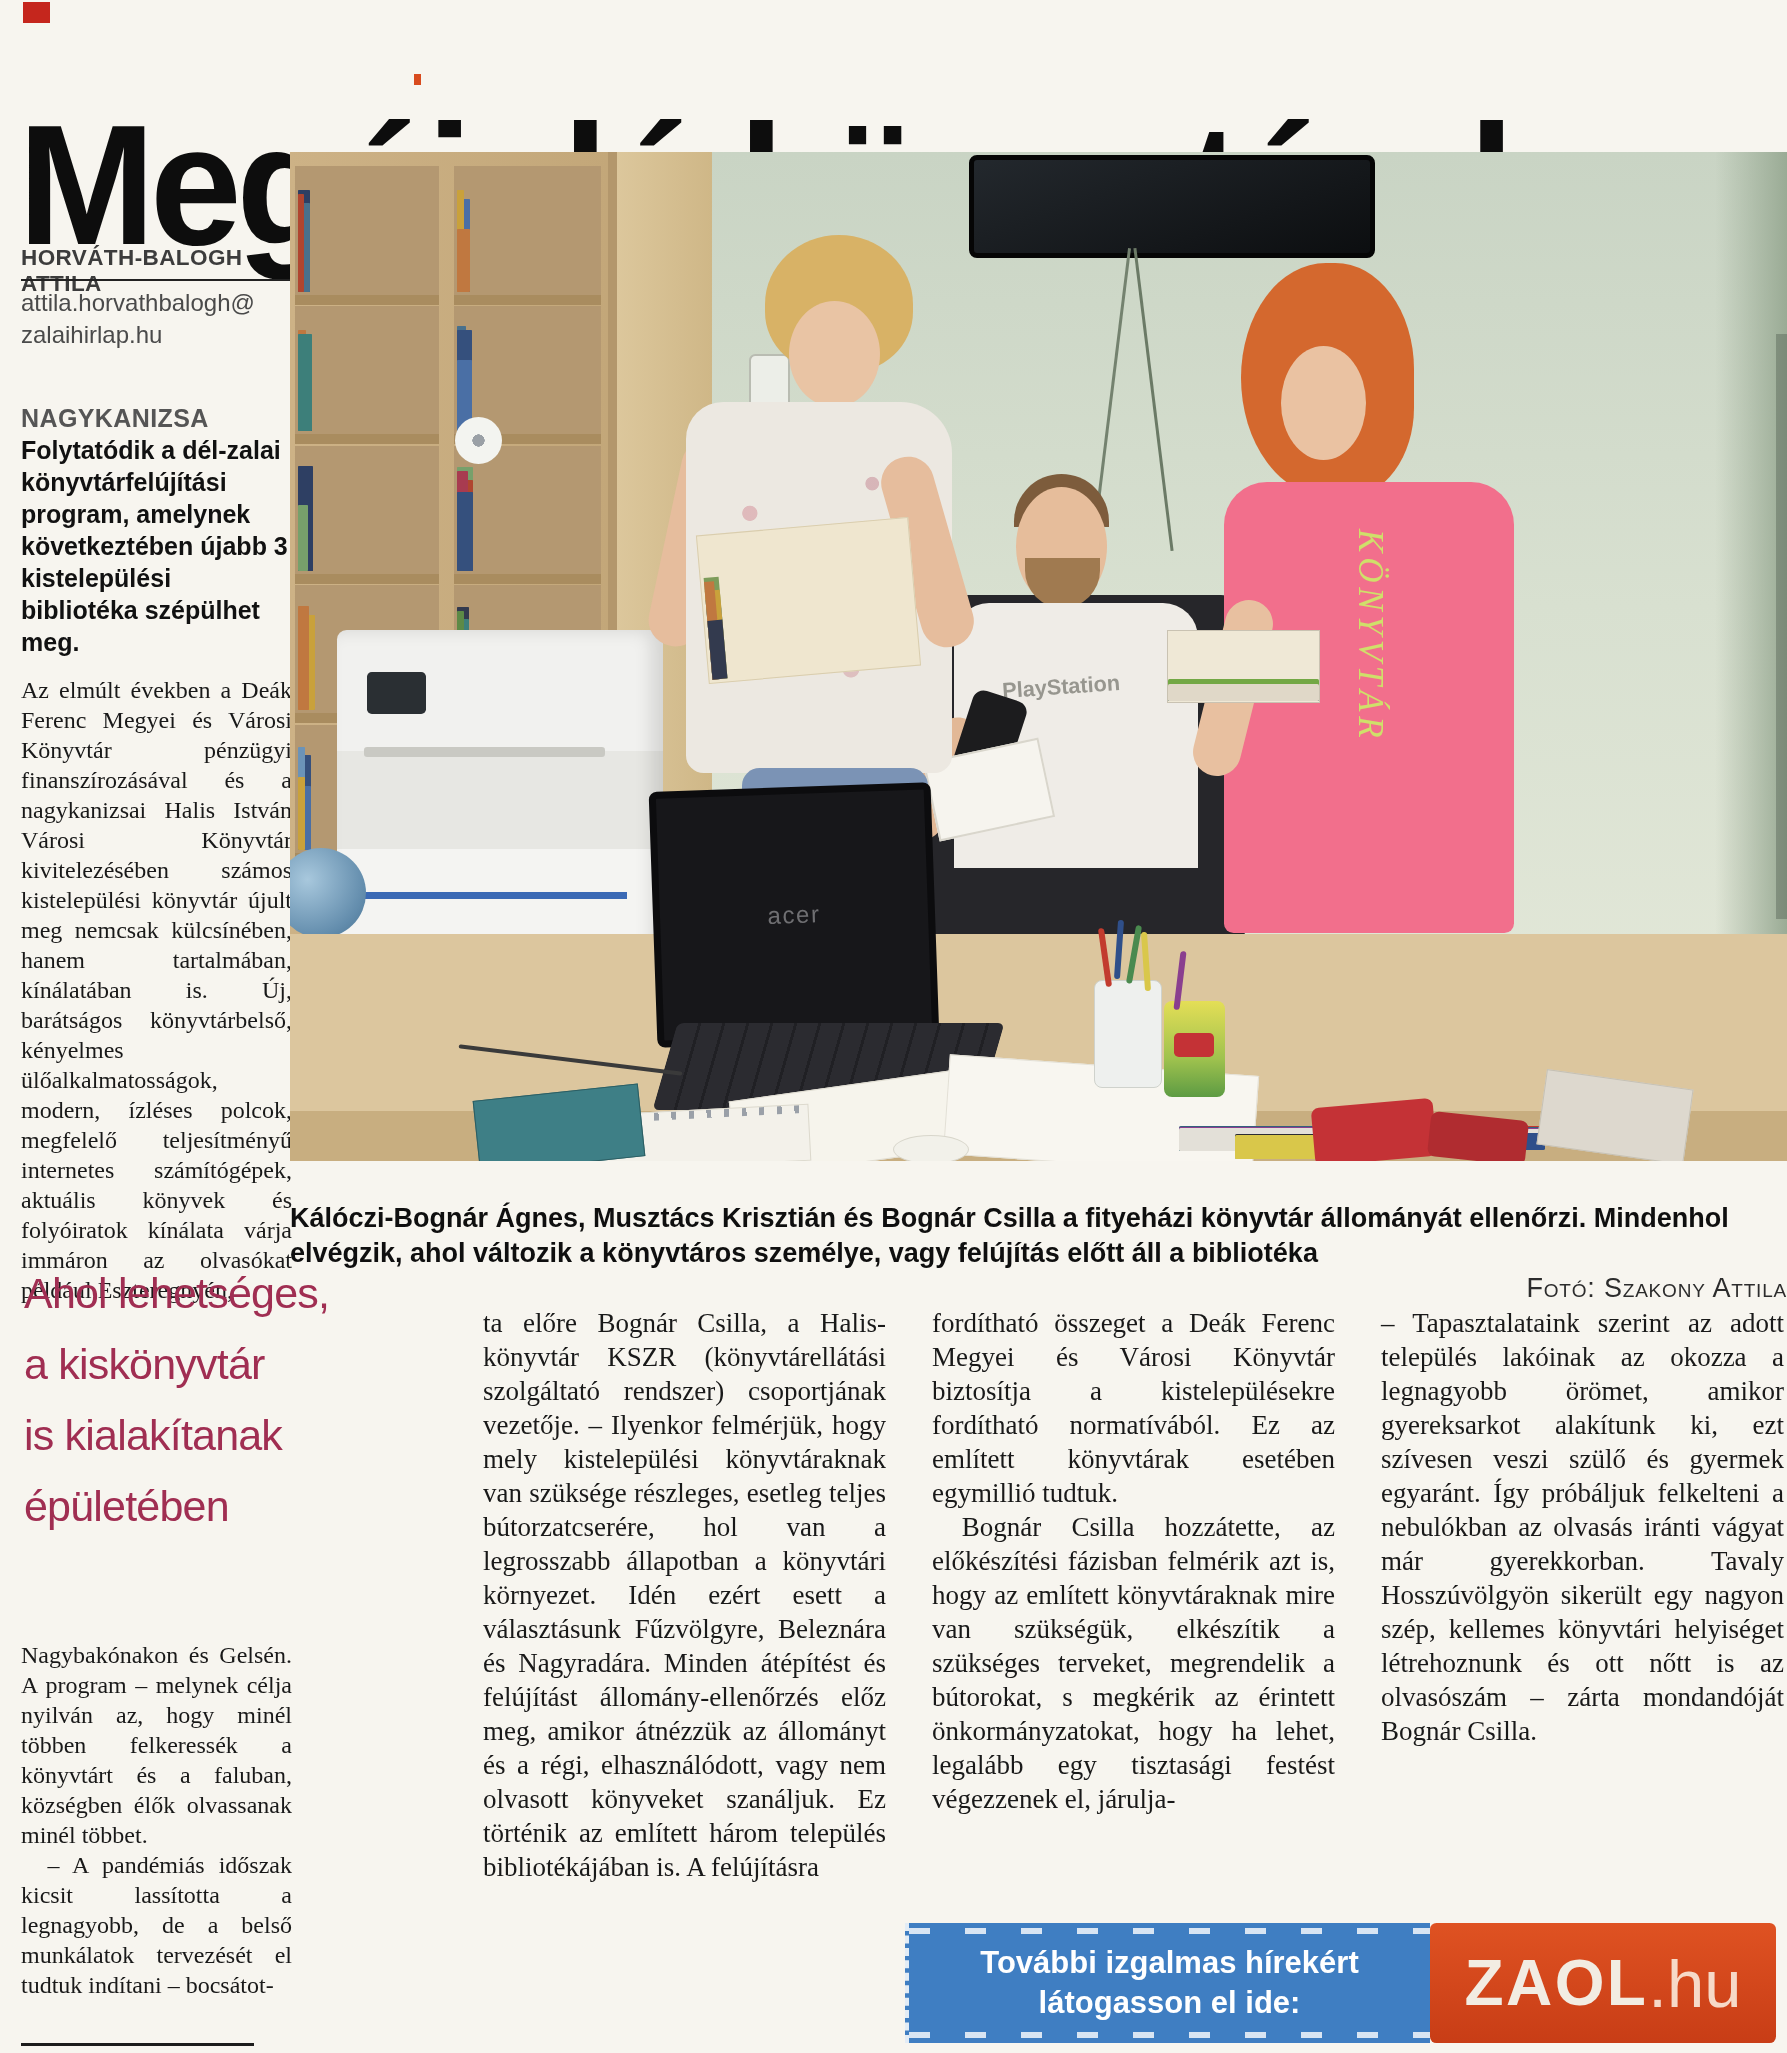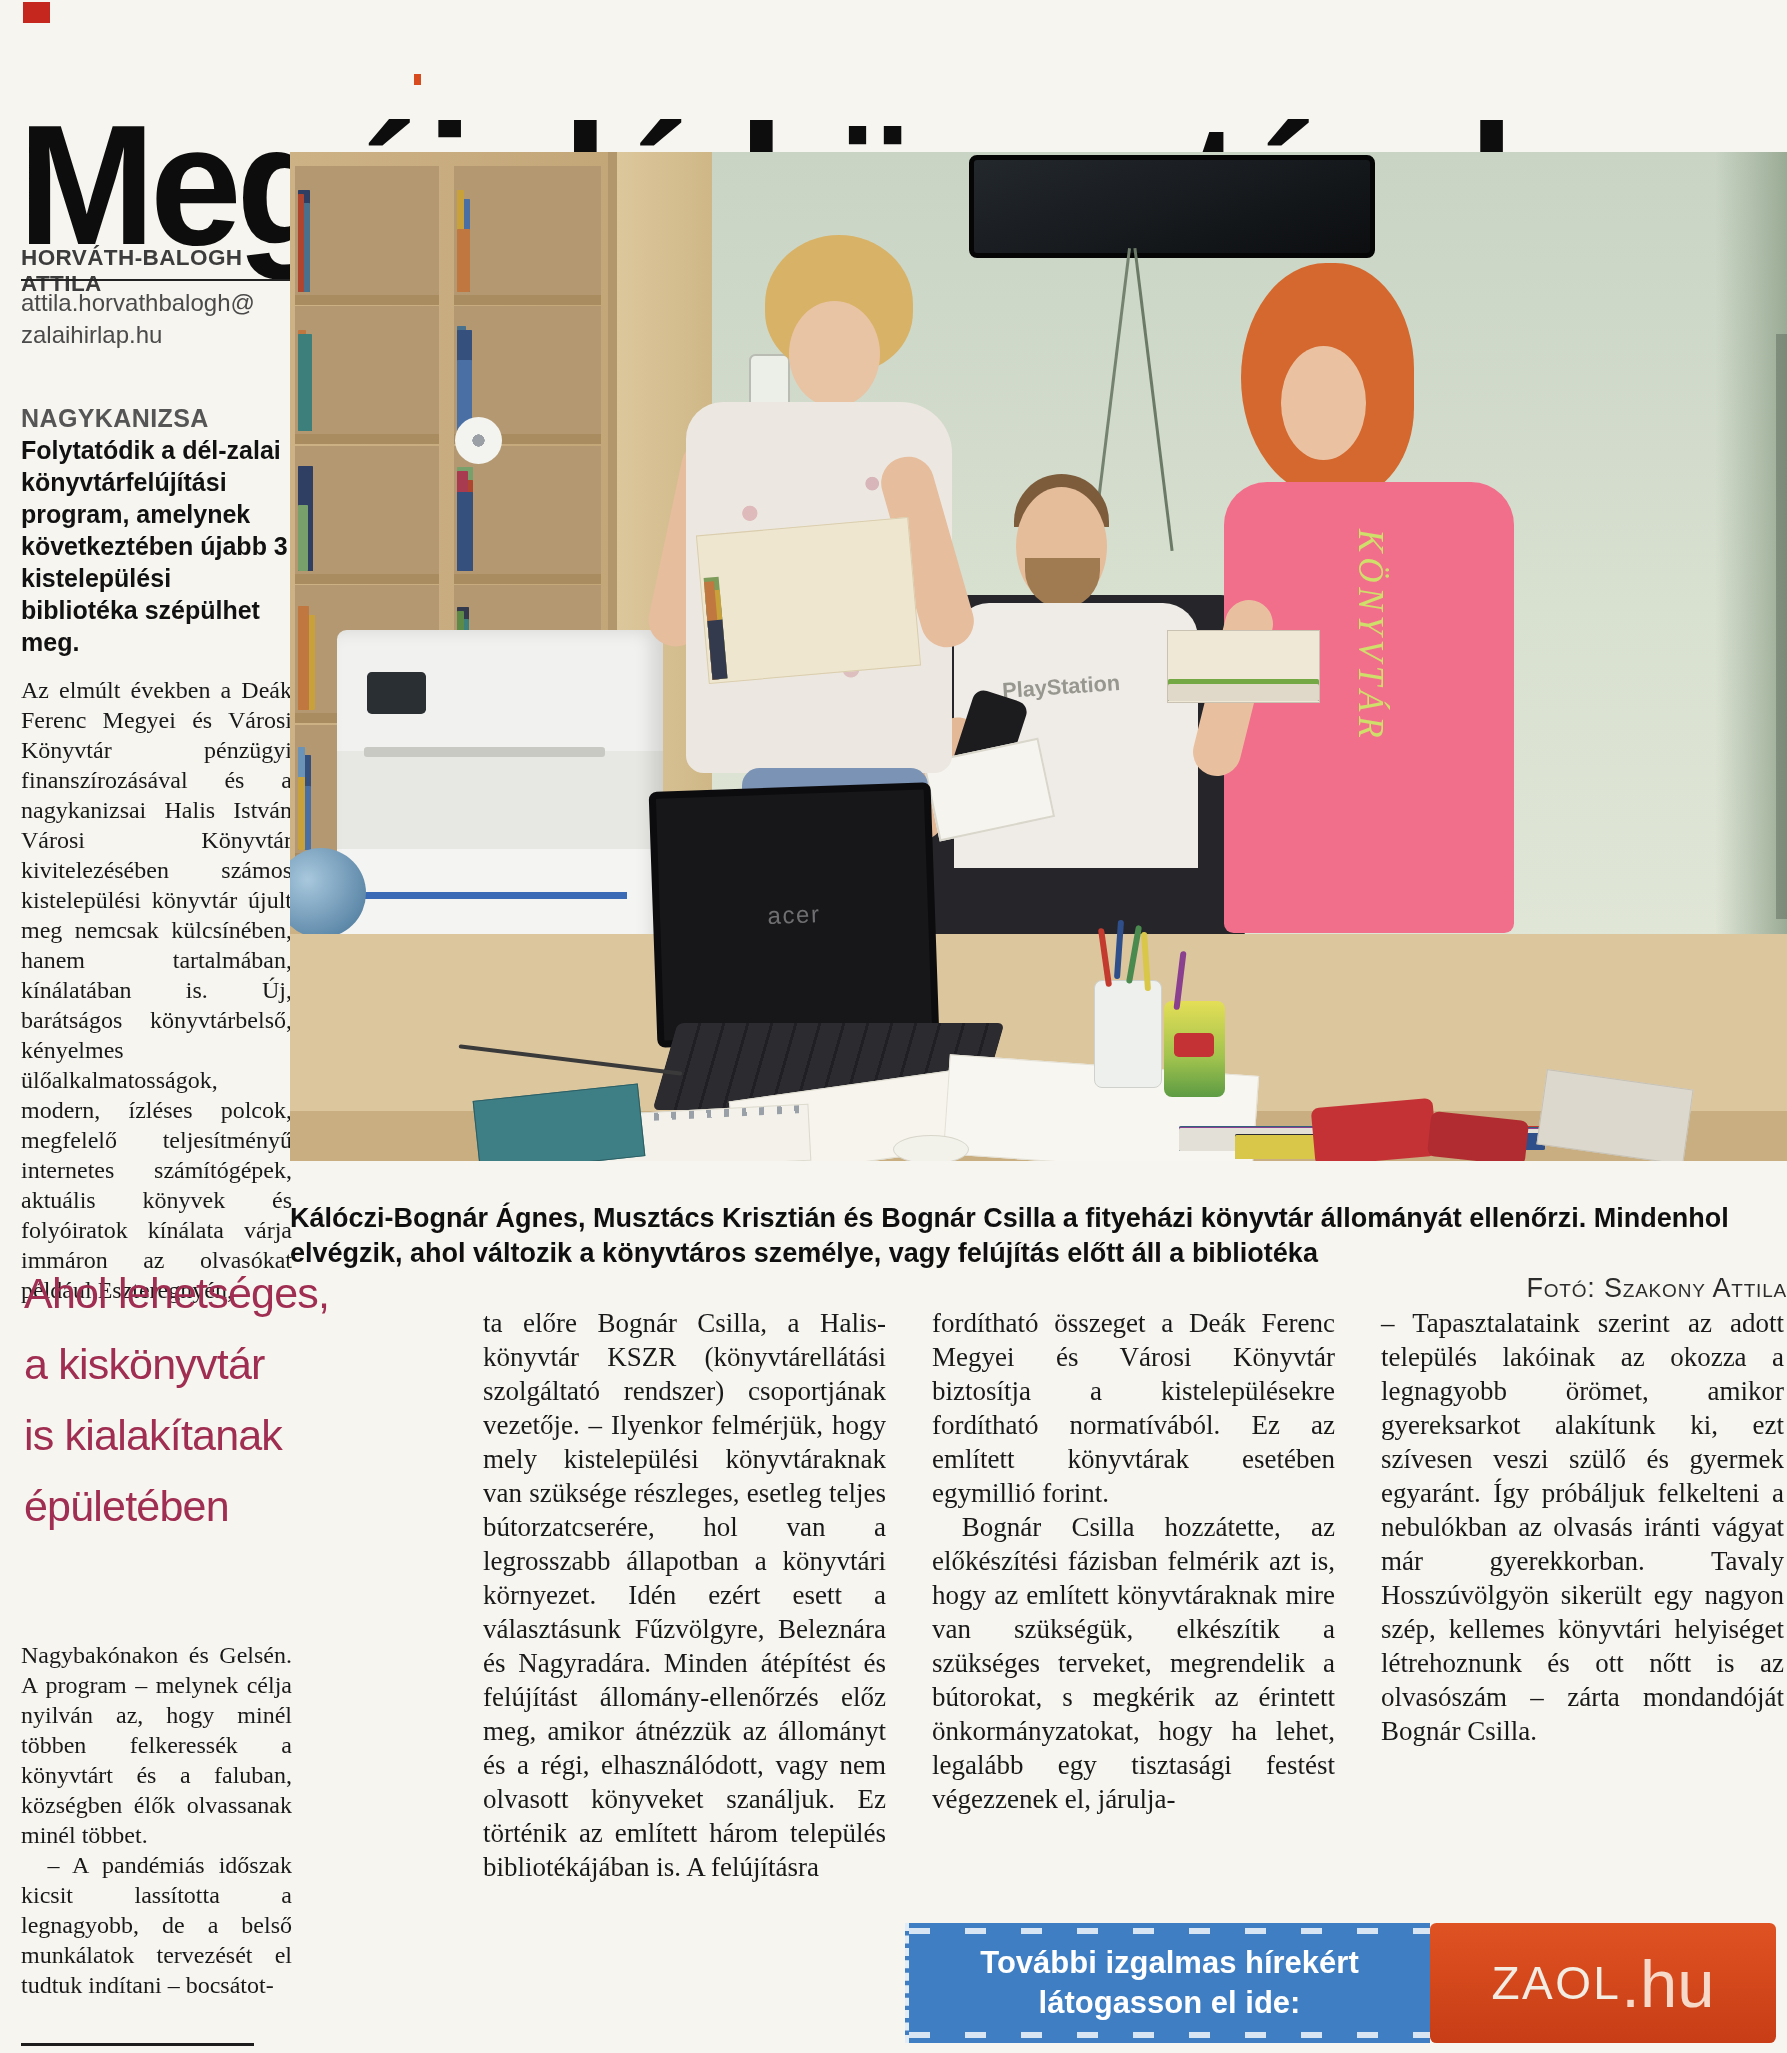--- a/index.html
+++ b/index.html
@@ -138,22 +138,22 @@
   .banner{position:absolute;left:905px;top:1923px;width:871px;height:120px;display:flex;}
   .banner-blue{position:relative;flex:1;background:#3f7ec2;display:flex;flex-direction:column;
     justify-content:center;align-items:center;border-left:4.8px dashed rgba(255,255,255,.85);}
   .banner-blue:before,.banner-blue:after{content:"";position:absolute;left:0;width:100%;height:6.4px;
     background:repeating-linear-gradient(90deg,rgba(255,255,255,.8) 0 21px,rgba(0,0,0,0) 21px 56px);}
   .banner-blue:before{top:4.8px;} .banner-blue:after{bottom:4.8px;}
   .banner-blue div{color:#fff;font-family:"Liberation Sans",sans-serif;font-weight:700;
     font-size:31px;line-height:40px;text-align:center;}
   .banner-orange{width:346px;background:linear-gradient(180deg,#df5222,#c83d16);border-radius:6.4px;
     display:flex;align-items:center;justify-content:center;}
-  .banner-orange .zaol{color:#f2ece2;font-family:"Liberation Sans",sans-serif;font-weight:400;
-    font-size:46px;letter-spacing:2.4px;}
+  .banner-orange .zaol{color:#f2ece2;font-family:"Liberation Sans",sans-serif;font-weight:700;
+    font-size:64px;letter-spacing:2.4px;}
   .banner-orange .hu{color:#f6d9c8;font-family:"Liberation Sans",sans-serif;font-weight:400;font-size:67px;text-align:center;}
 </style>
 </head>
 <body>
 
 <div class="page">
 
   <div class="red-frag"></div>
   <div class="red-dot"></div>
 
@@ -439,21 +439,21 @@
     <div class="ph-edge"></div>
   </div>
 
   <p class="caption">Kálóczi-Bognár Ágnes, Musztács Krisztián és Bognár Csilla a fityeházi könyvtár állományát ellenőrzi. Mindenhol elvégzik, ahol változik a könyvtáros személye, vagy felújítás előtt áll a bibliotéka</p>
   <p class="credit">Fotó: Szakony Attila</p>
 
   <div class="col colA">
     <p>ta előre Bognár Csilla, a Halis-könyvtár KSZR (könyvtárellátási szolgáltató rendszer) csoportjának vezetője. – Ilyenkor felmérjük, hogy mely kistelepülési könyvtáraknak van szüksége részleges, esetleg teljes bútorzatcserére, hol van a legrosszabb állapotban a könyvtári környezet. Idén ezért esett a választásunk Fűzvölgyre, Beleznára és Nagyradára. Minden átépítést és felújítást állomány-ellenőrzés előz meg, amikor átnézzük az állományt és a régi, elhasználódott, vagy nem olvasott könyveket szanáljuk. Ez történik az említett három település bibliotékájában is. A felújításra</p>
   </div>
   <div class="col colB">
-    <p>fordítható összeget a Deák Ferenc Megyei és Városi Könyvtár biztosítja a kistelepülésekre fordítható normatívából. Ez az említett könyvtárak esetében egymillió forint.</p>
+    <p>fordítható összeget a Deák Ferenc Megyei és Városi Könyvtár biztosítja a kistelepülésekre fordítható normatívából. Ez az említett könyvtárak esetében egymillió tudtuk.</p>
     <p>Bognár Csilla hozzátette, az előkészítési fázisban felmérik azt is, hogy az említett könyvtáraknak mire van szükségük, elkészítik a szükséges terveket, megrendelik a bútorokat, s megkérik az érintett önkormányzatokat, hogy ha lehet, legalább egy tisztasági festést végezzenek el, járulja-</p>
   </div>
   <div class="col colC">
     <p>– Tapasztalataink szerint az adott település lakóinak az okozza a legnagyobb örömet, amikor gyereksarkot alakítunk ki, ezt szívesen veszi szülő és gyermek egyaránt. Így próbáljuk felkelteni a nebulókban az olvasás iránti vágyat már gyerekkorban. Tavaly Hosszúvölgyön sikerült egy nagyon szép, kellemes könyvtári helyiséget létrehoznunk és ott nőtt is az olvasószám – zárta mondandóját Bognár Csilla.</p>
   </div>
 
   <div class="banner">
     <div class="banner-blue">
       <div>További izgalmas hírekért</div>
       <div>látogasson el ide:</div>

